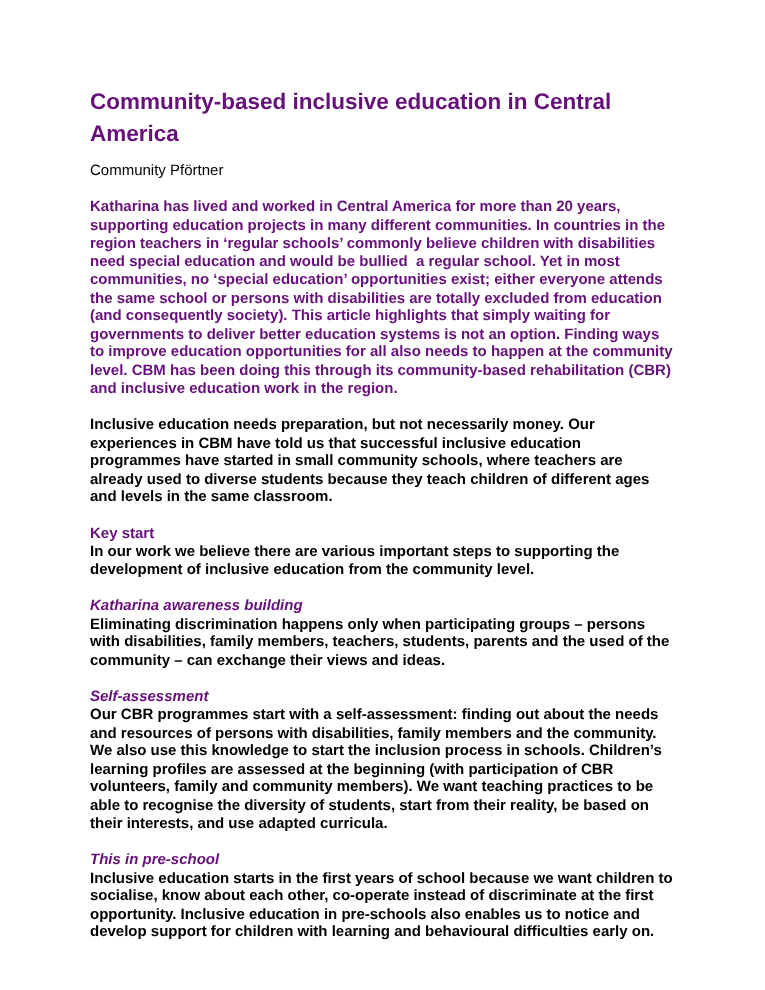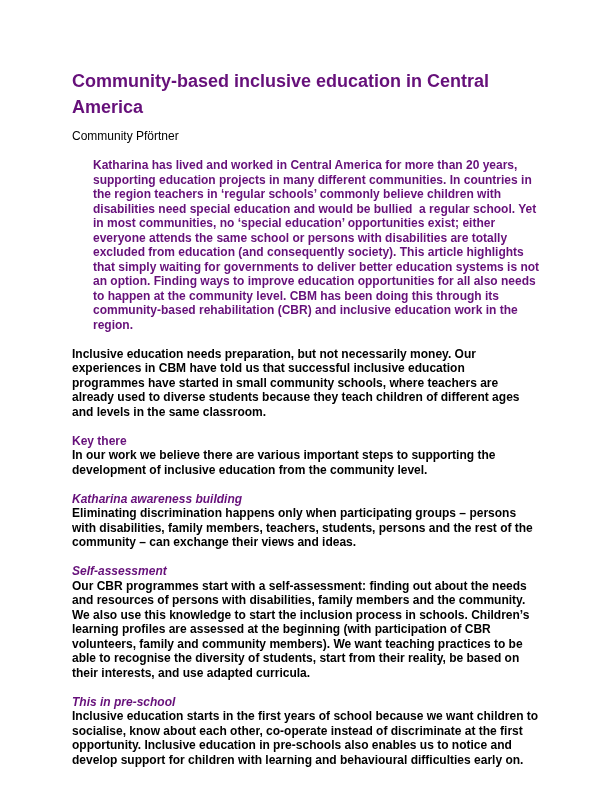--- a/index.html
+++ b/index.html
@@ -29,21 +29,20 @@
   p.body-text {
     font-size: 12px;
     line-height: 14.5px;
     margin: 0 0 14.5px 0;
     white-space: pre-wrap;
     font-weight: bold;
   }
   p.intro {
     color: var(--accent);
     font-weight: bold;
-    margin-left: 21px;
   }
   .sec-heading {
     color: var(--accent);
     font-size: 12px;
     line-height: 14.5px;
     margin: 0;
     white-space: pre-wrap;
   }
   .sec-heading.bold { font-weight: bold; }
   .sec-heading.italic { font-style: italic; }
@@ -55,27 +54,27 @@
 
   <h1 class="page-title">Community-based inclusive education in Central America</h1>
 
   <div class="author">Community Pförtner</div>
 
   <p class="body-text intro">Katharina has lived and worked in Central America for more than 20 years, supporting education projects in many different communities. In countries in the region teachers in ‘regular schools’ commonly believe children with disabilities need special education and would be bullied  a regular school. Yet in most communities, no ‘special education’ opportunities exist; either everyone attends the same school or persons with disabilities are totally excluded from education (and consequently society). This article highlights that simply waiting for governments to deliver better education systems is not an option. Finding ways to improve education opportunities for all also needs to happen at the community level. CBM has been doing this through its community-based rehabilitation (CBR) and inclusive education work in the region.</p>
 
   <p class="body-text">Inclusive education needs preparation, but not necessarily money. Our experiences in CBM have told us that successful inclusive education programmes have started in small community schools, where teachers are already used to diverse students because they teach children of different ages and levels in the same classroom.</p>
 
   <div>
-    <h2 class="sec-heading bold">Key there</h2>
+    <h2 class="sec-heading bold">Key start</h2>
     <p class="body-text">In our work we believe there are various important steps to supporting the development of inclusive education from the community level.</p>
   </div>
 
   <div>
     <h3 class="sec-heading italic">Katharina awareness building</h3>
-    <p class="body-text">Eliminating discrimination happens only when participating groups – persons with disabilities, family members, teachers, students, persons and the rest of the community – can exchange their views and ideas.</p>
+    <p class="body-text">Eliminating discrimination happens only when participating groups – persons with disabilities, family members, teachers, students, parents and the used of the community – can exchange their views and ideas.</p>
   </div>
 
   <div>
     <h3 class="sec-heading italic">Self-assessment</h3>
     <p class="body-text">Our CBR programmes start with a self-assessment: finding out about the needs and resources of persons with disabilities, family members and the community. We also use this knowledge to start the inclusion process in schools. Children’s learning profiles are assessed at the beginning (with participation of CBR volunteers, family and community members). We want teaching practices to be able to recognise the diversity of students, start from their reality, be based on their interests, and use adapted curricula.</p>
   </div>
 
   <div>
     <h3 class="sec-heading italic">This in pre-school</h3>
     <p class="body-text">Inclusive education starts in the first years of school because we want children to socialise, know about each other, co-operate instead of discriminate at the first opportunity. Inclusive education in pre-schools also enables us to notice and develop support for children with learning and behavioural difficulties early on.</p>

